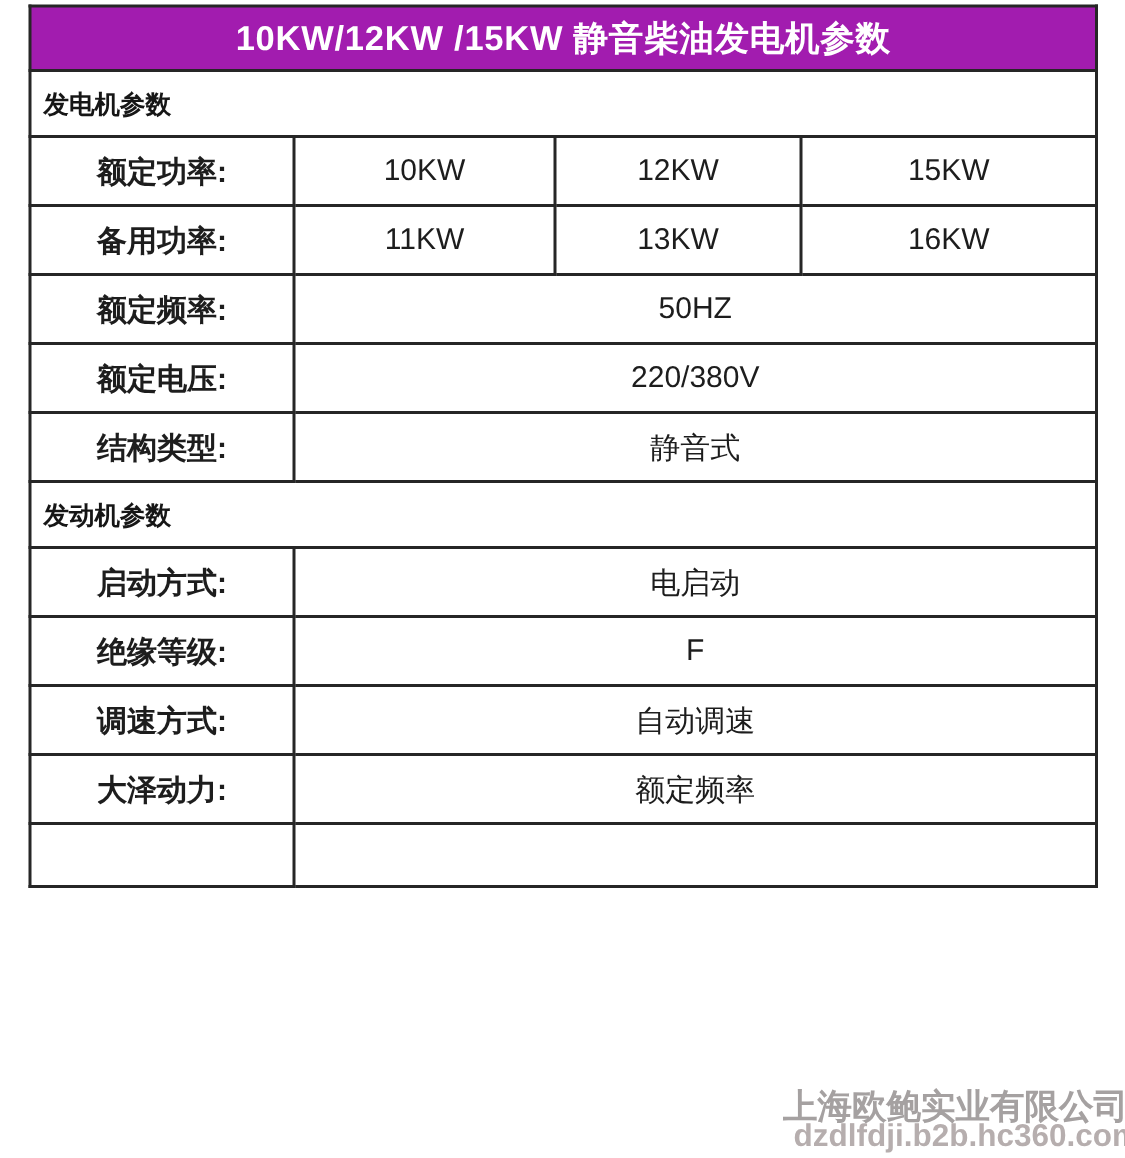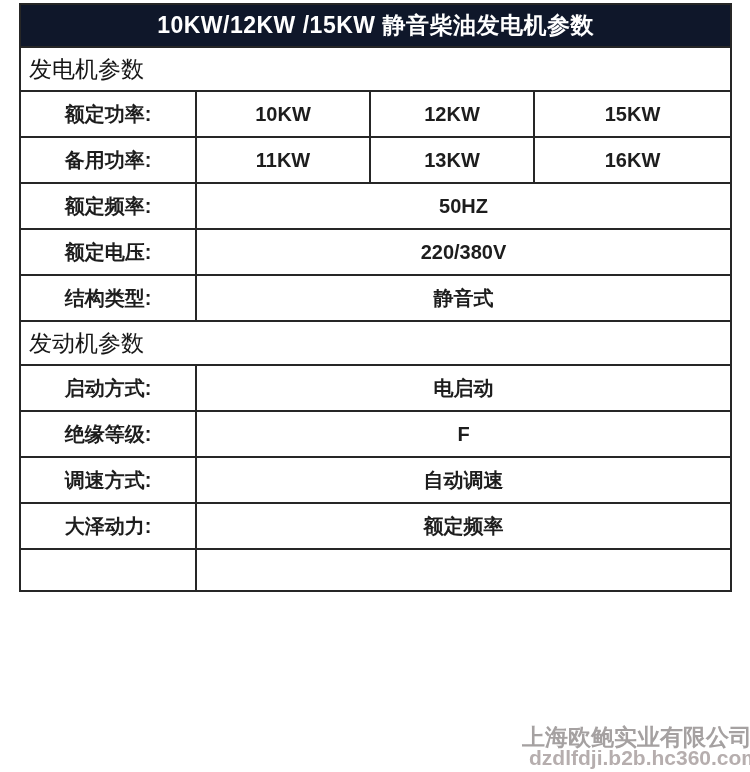--- a/index.html
+++ b/index.html
@@ -28,40 +28,40 @@
     width: 711px;
     border-collapse: collapse;
     table-layout: fixed;
   }
   table.spec td, table.spec th {
     border: 2px solid #262626;
     padding: 0;
     background: #ffffff;
   }
   tr.r-title th {
-    background: #0f172a;
+    background: #a21caf;
     color: #ffffff;
     font-size: 23px;
     font-weight: bold;
     text-align: center;
     height: 41px;
     letter-spacing: 0.5px;
   }
   tr.r-sec td {
-    font-size: 23px;
-    font-weight: normal;
+    font-size: 17px;
+    font-weight: bold;
     text-align: left;
     padding-left: 8px;
     height: 42px;
     color: #161616;
     margin-top: 10px;
   }
   tr.r-data td {
     font-size: 20px;
-    font-weight: 700;
+    font-weight: 400;
     text-align: center;
     height: 44px;
     color: #1d1d1d;
   }
   tr.r-data td.lbl {
     font-weight: 600;
   }
   tr.r-tail td {
     height: 40px;
   }

